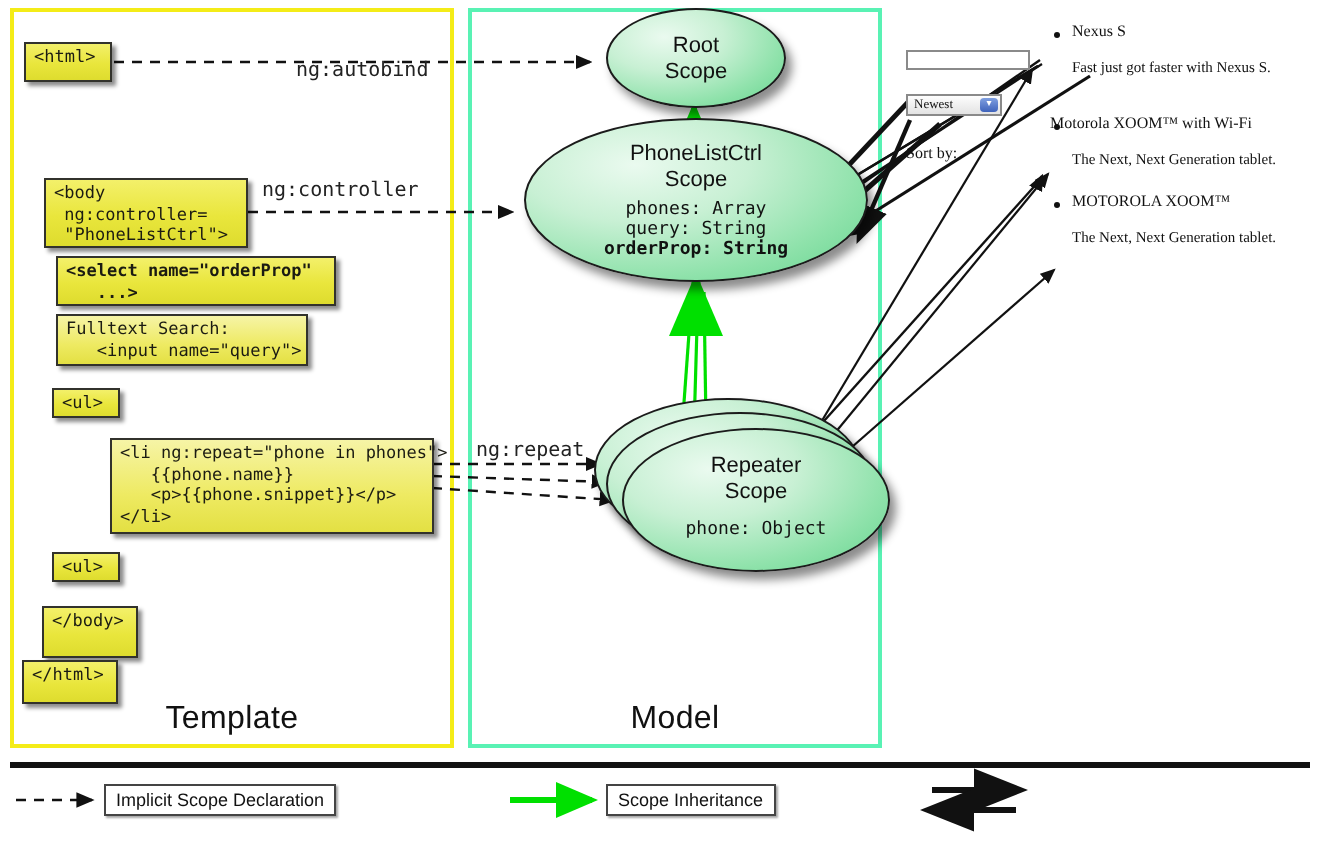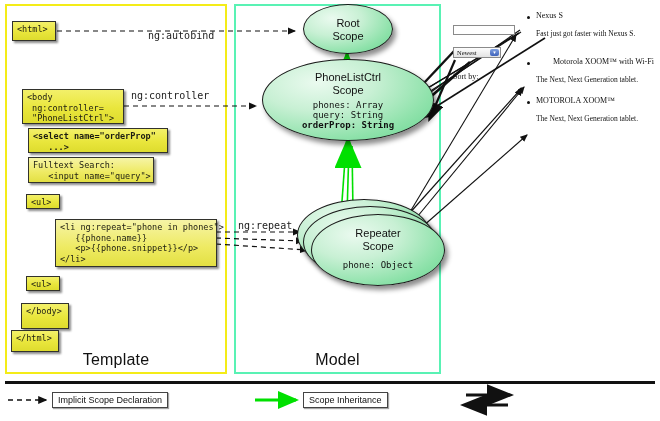--- a/index.html
+++ b/index.html
@@ -182,21 +182,21 @@
   <div class="v-select" style="left:453px;top:47px;width:48px;height:11px;">
     <span>Newest</span>
     <span class="arrowbox">▾</span>
   </div>
 
   <div class="v-bullet" style="left:527px;top:16px;"></div>
   <div class="v-item" style="left:536px;top:11px;">Nexus S</div>
   <div class="v-snip" style="left:536px;top:29px;">Fast just got faster with Nexus S.</div>
 
   <div class="v-bullet" style="left:527px;top:62px;"></div>
-  <div class="v-item" style="left:525px;top:57px;margin-left:28px;">Motorola XOOM™  with Wi-Fi</div>
+  <div class="v-item" style="left:525px;top:57px;">Motorola XOOM™  with Wi-Fi</div>
   <div class="v-snip" style="left:536px;top:75px;">The Next, Next Generation tablet.</div>
 
   <div class="v-bullet" style="left:527px;top:101px;"></div>
   <div class="v-item" style="left:536px;top:96px;">MOTOROLA XOOM™</div>
   <div class="v-snip" style="left:536px;top:114px;">The Next, Next Generation tablet.</div>
 
   <div id="legend">
     <div class="rule"></div>
 
     <svg style="position:absolute;left:0;top:0;width:660px;height:40px;">

